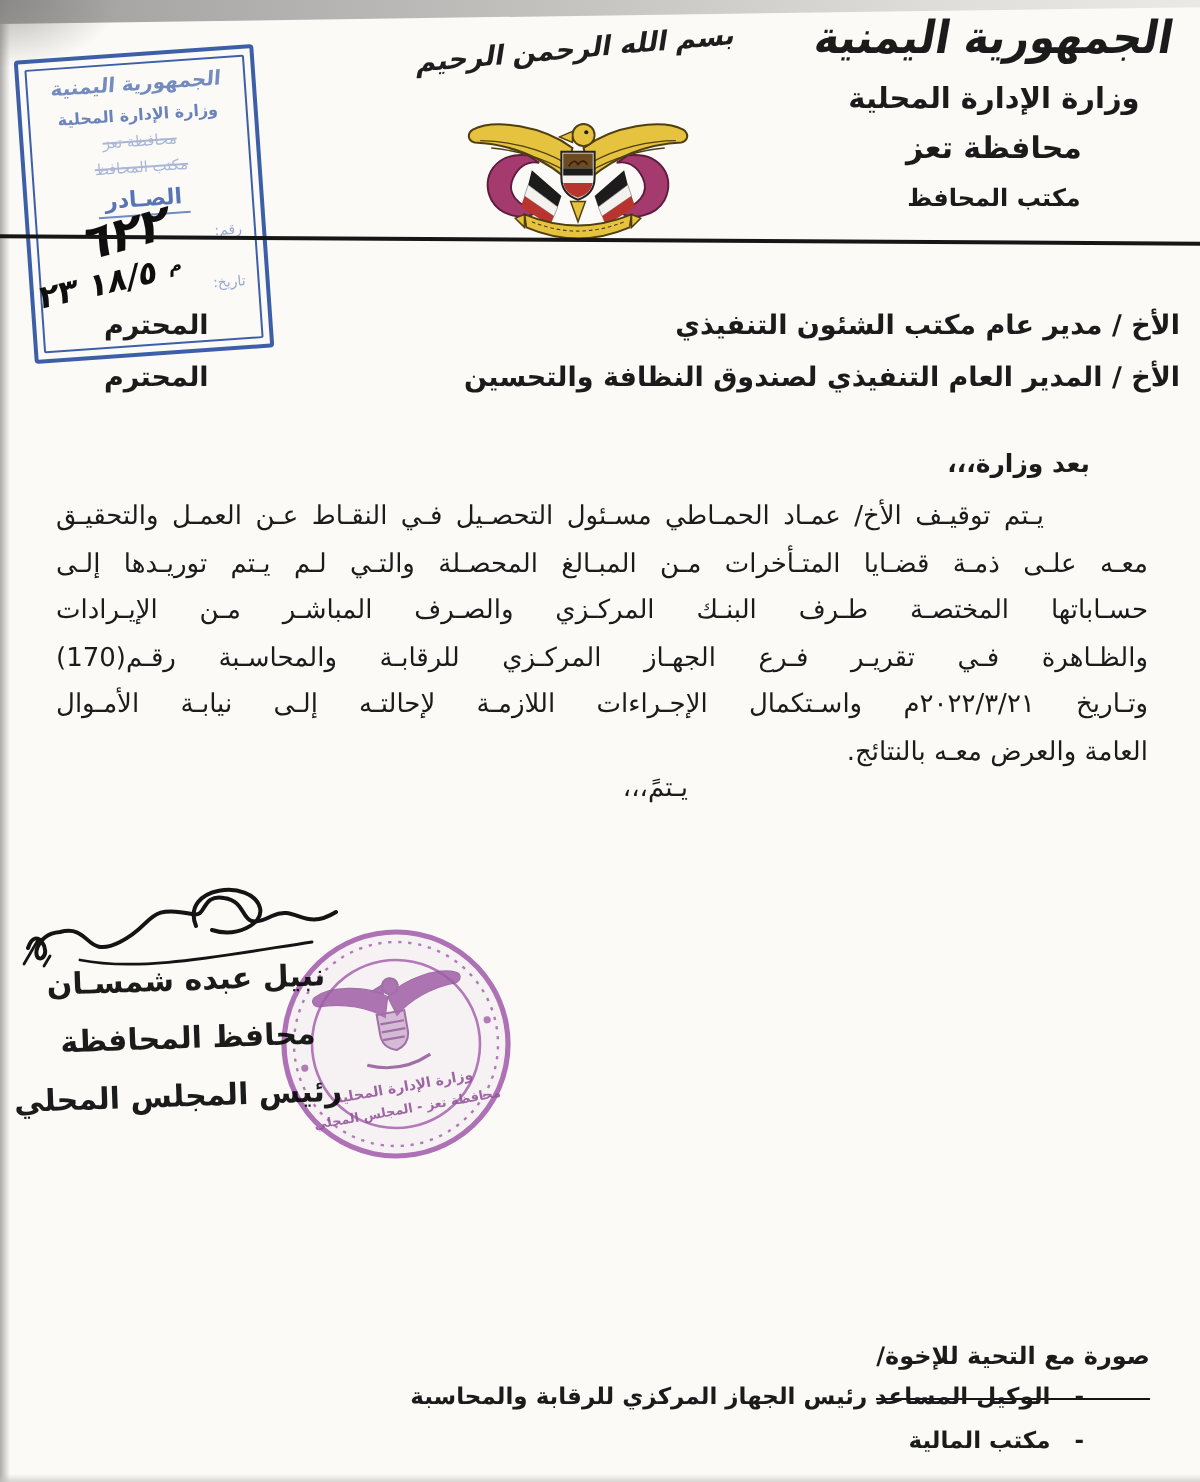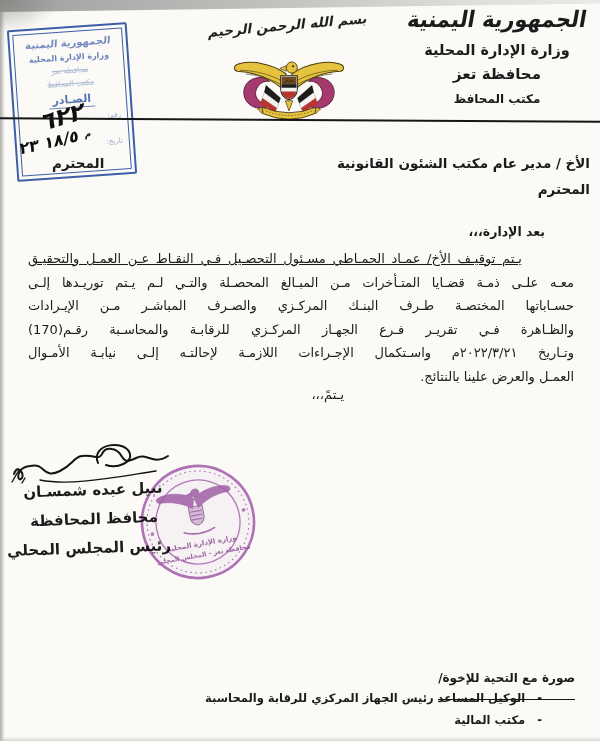--- a/index.html
+++ b/index.html
@@ -49,21 +49,21 @@
   .hw-suffix{font-size:9px;}
   
   .addr-row{right:10px;left:52px;display:flex;justify-content:space-between;
     font-size:13.5px;font-weight:700;white-space:nowrap;z-index:4;}
   .addr-1{top:155px;}  .addr-2{top:181px;}
   .greeting{top:224px;right:55px;font-size:12.5px;font-weight:600;}
   
   .body-block{top:247px;left:28px;right:26px;}
   .bline{font-size:13px;line-height:23.5px;text-align:right;text-align-last:justify;
     white-space:nowrap;font-weight:500;}
-  .bline.first{text-indent:52px;text-decoration:underline;}
+  .bline.first{text-indent:52px;}
   .bline.last{text-align-last:right;}
   .closing{top:387px;right:256px;font-size:13px;font-weight:500;}
   
   .sig-svg{top:436px;left:6px;width:175px;height:52px;}
   .sig-names{top:476px;left:18px;width:152px;text-align:center;transform:rotate(-2deg);
     font-size:15px;font-weight:700;line-height:29px;white-space:nowrap;}
   .seal{top:462px;left:138px;width:120px;height:120px;transform:rotate(-10deg);
     mix-blend-mode:multiply;opacity:.93;}
   
   .foot-head{top:671px;right:25px;font-size:12px;font-weight:700;
@@ -144,36 +144,37 @@
     </div>
     <div class="hw hw-num">٦٢٢</div>
     <div class="hw hw-date">
       <span>٢٣</span>
       <span>١٨/٥</span>
       <span class="hw-suffix">م</span>
     </div>
   </div>
 
   <div class="abs addr-row addr-1">
-    <span>الأخ / مدير عام مكتب الشئون القانونية</span>
+    <span>الأخ / مدير عام مكتب الشئون التنفيذي</span>
     <span>المحترم</span>
   </div>
   <div class="abs addr-row addr-2">
+    <span>الأخ / المدير العام التنفيذي لصندوق النظافة والتحسين</span>
     <span>المحترم</span>
   </div>
 
-  <div class="abs greeting">بعد الإدارة،،،</div>
+  <div class="abs greeting">بعد وزارة،،،</div>
 
   <div class="abs body-block">
     <div class="bline first">يـتم توقيـف الأخ/ عمـاد الحمـاطي مسـئول التحصـيل فـي النقـاط عـن العمـل والتحقيـق</div>
     <div class="bline">معـه علـى ذمـة قضـايا المتـأخرات مـن المبـالغ المحصـلة والتـي لـم يـتم توريـدها إلـى</div>
     <div class="bline">حسـاباتها المختصـة طـرف البنـك المركـزي والصـرف المباشـر مـن الإيـرادات</div>
     <div class="bline">والظـاهرة فـي تقريـر فـرع الجهـاز المركـزي للرقابـة والمحاسـبة رقـم(170)</div>
     <div class="bline">وتـاريخ ٢٠٢٢/٣/٢١م واسـتكمال الإجـراءات اللازمـة لإحالتـه إلـى نيابـة الأمـوال</div>
-    <div class="bline last">العمـل والعرض علينا بالنتائج.</div>
+    <div class="bline last">العامة والعرض معـه بالنتائج.</div>
   </div>
 
   <div class="abs closing">يـتمً،،،</div>
 
   <svg class="abs sig-svg" viewBox="0 0 175 52">
     <g fill="none" stroke="#141414" stroke-width="2" stroke-linecap="round">
       <path d="M8 38 C12 26 20 40 15 43 C10 45 11 31 24 30 C40 26 36 44 54 35 C72 26 66 16 90 21 C98 23 94 11 106 13 C120 15 112 31 130 22 C142 16 146 30 162 20"></path>
       <path d="M92 27 C84 7 120 3 124 18 C126 26 112 33 100 29"></path>
       <path d="M34 44 C64 50 104 42 150 35" stroke-width="1.4"></path>
       <path d="M6 46 l7 -12 M16 47 l3 -5" stroke-width="1.4"></path>

